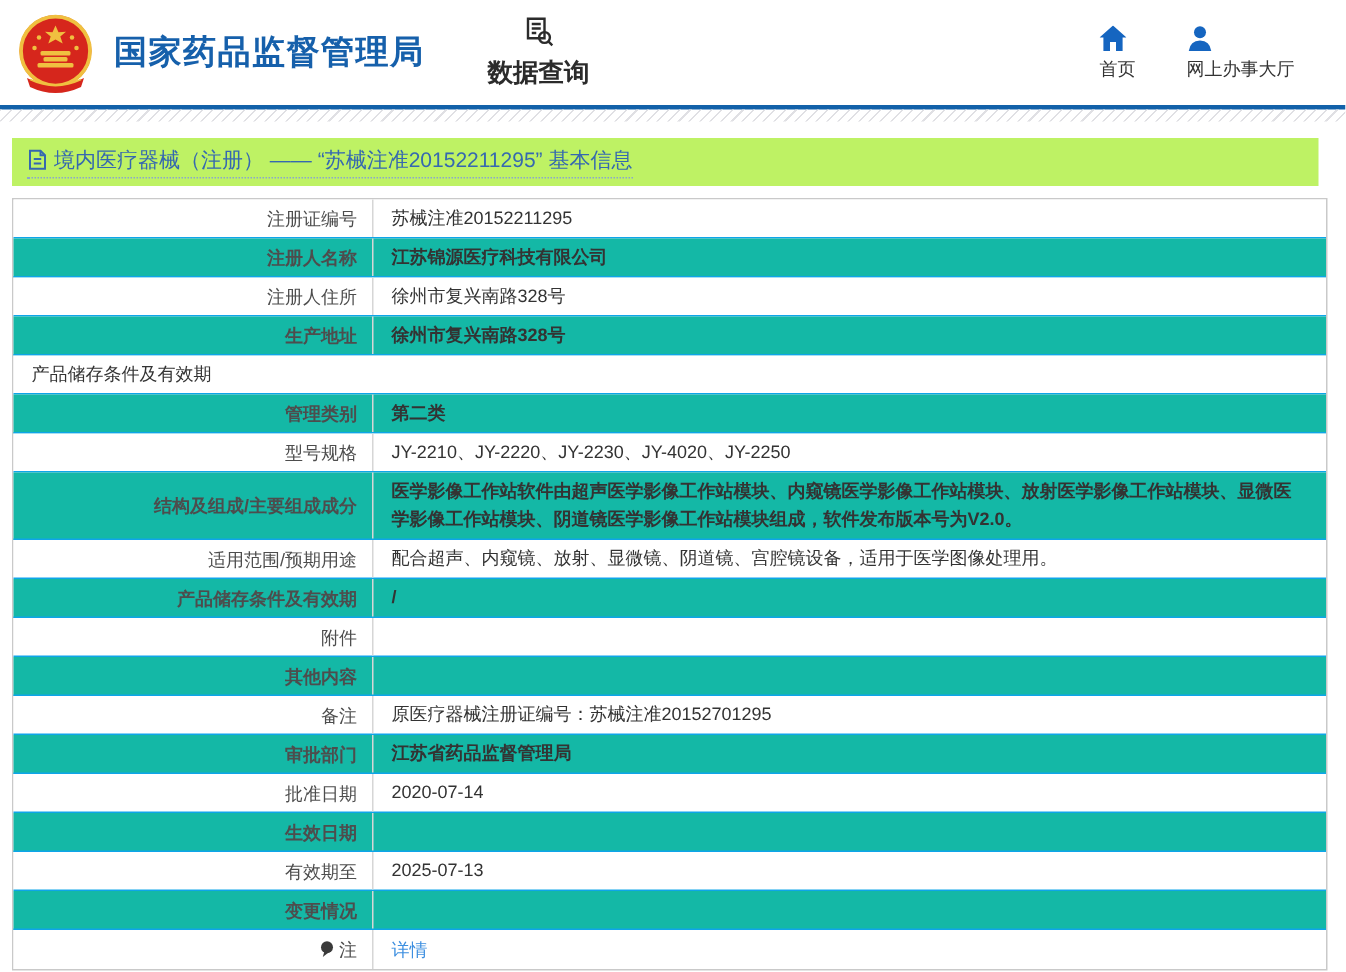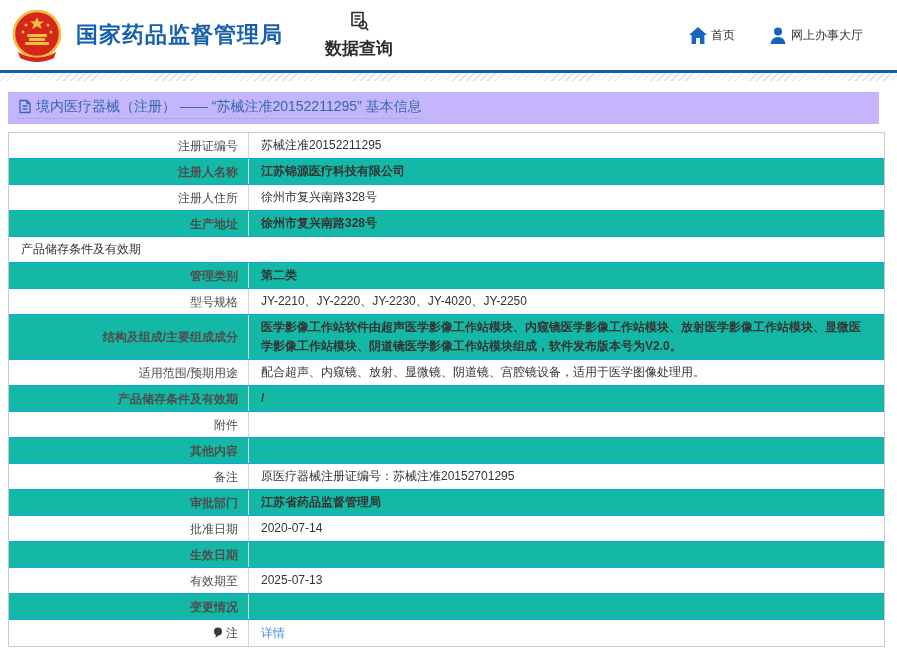--- a/index.html
+++ b/index.html
@@ -7,28 +7,28 @@
   body { height:648px; overflow:hidden; }
 
   
   .header { height:70px; display:flex; align-items:center; padding:0 10px; background:#fff;border-radius:27px; }
   .emblem { width:54px; height:54px; flex:0 0 54px; }
   .org-names { margin-left:12px; }
   .org-cn { font-size:22px; font-weight:bold; color:#1660ab; letter-spacing:1px; line-height:26px; }
   .org-en { font-size:11px; color:#2a6bc0; margin-top:3px; }
   .data-query { display:flex; align-items:center; margin-left:42px; color:#2b2b2b; font-size:17px; font-weight:bold; gap:5px;flex-direction:column; }
   .nav { margin-left:auto; display:flex; gap:34px; padding-right:24px; }
-  .nav-item { display:flex; flex-direction:row; align-items:flex-end; gap:4px; font-size:12px; color:#333; cursor:pointer; }
+  .nav-item { display:flex; flex-direction:column; align-items:flex-start; gap:4px; font-size:12px; color:#333; cursor:pointer; }
   .nav-item .ico { height:18px; display:flex; align-items:flex-end; }
 
   .blue-line { height:3px; background:#1261a9; }
   .hatch { height:8px; background:repeating-linear-gradient(135deg,#e0e0e4 0,#e0e0e4 1px,transparent 1px,transparent 5px); }
 
   
-  .breadcrumb { margin:11px 18px 8px 8px; height:32px; background:#c4b5fd; display:flex; align-items:center; padding:0 10px; }
+  .breadcrumb { margin:11px 18px 8px 8px; height:32px; background:#bef264; display:flex; align-items:center; padding:0 10px; }
   .crumb-text { color:#3568b0; font-size:14px; border-bottom:1px dotted #8aa6cc; padding-bottom:2px; display:flex; align-items:center; gap:4px; }
 
   
   .detail-table { margin:0 12px 0 8px; border:1px solid #c9c9c9; }
   .row { display:flex; border-bottom:1px solid #0ea5e9; min-height:26px; background:#fff; }
   .row:last-child { border-bottom:none; }
   .row.alt { background:#14b8a6;font-weight:bold; }
   .cell-label { flex:0 0 240px; width:240px; border-right:1px solid #d6d6d6; display:flex; align-items:center; justify-content:flex-end; gap:3px; text-align:right; padding:3px 10px; font-size:12px; color:#4d4d4d; line-height:18px; }
   .cell-value { flex:1; display:flex; align-items:center; padding:3px 12px; font-size:12px; color:#333; line-height:19px; }
   .cell-value .link { color:#3d8fe0; cursor:pointer; text-decoration:none; }

